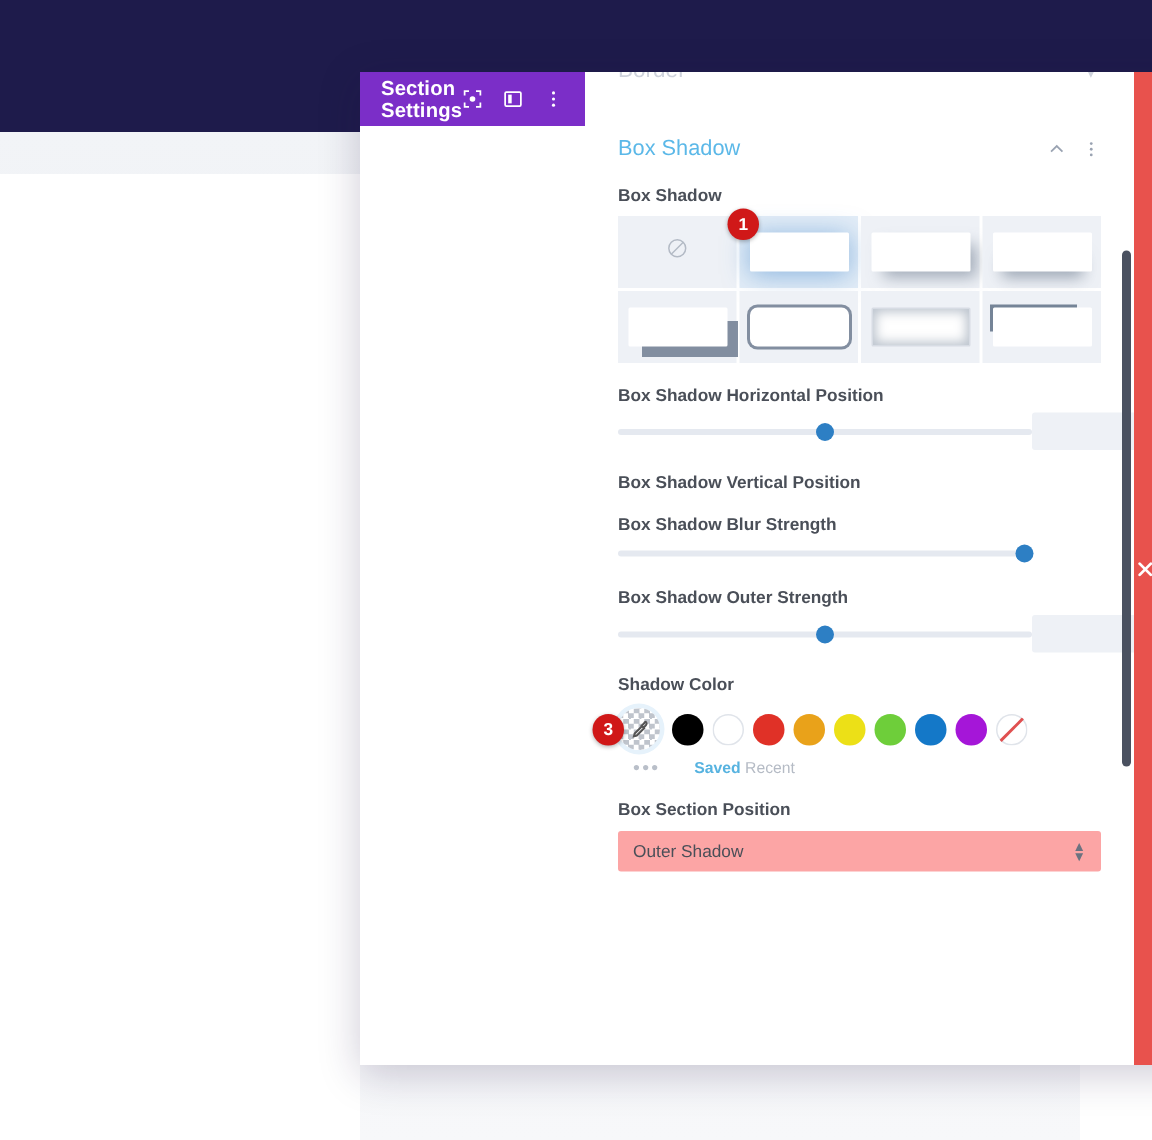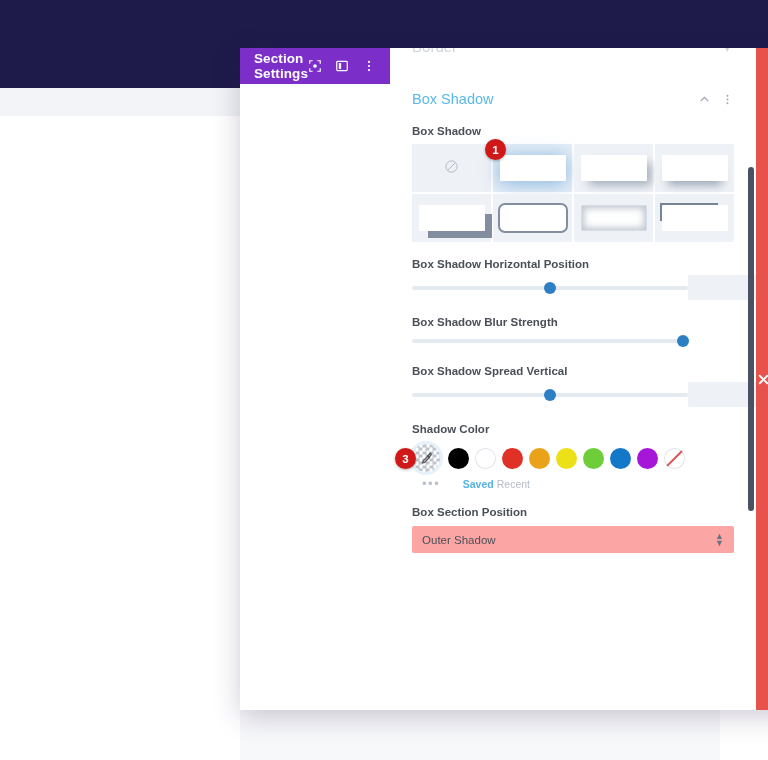--- a/index.html
+++ b/index.html
@@ -345,31 +345,32 @@
 
       <div class="lbl-sm">Box Shadow Horizontal Position</div>
       <div class="slider-row">
         <div class="track-wrap">
           <div class="track"></div>
           <div class="thumb" style="left:calc(50% - 6px);"></div>
         </div>
         <input class="num-input" value="0px" style="">
       </div>
 
+      <div class="lbl-sm">Box Shadow Vertical Position</div>
 
       <div class="lbl-sm">Box Shadow Blur Strength</div>
       <div class="slider-row">
         <div class="track-wrap">
           <div class="track"></div>
           <div class="thumb" style="left:calc(98% - 6px);"></div>
         </div>
 
       </div>
 
-      <div class="lbl-sm">Box Shadow Spread Vertical</div>
+      <div class="lbl-sm">Box Shadow Outer Strength</div>
       <div class="slider-row">
         <div class="track-wrap">
           <div class="track"></div>
           <div class="thumb" style="left:calc(50% - 6px);"></div>
         </div>
         <input class="num-input" value="0px" style="">
       </div>
 
       <div class="lbl-sm">Shadow Color</div>
       <div class="sw-row">

